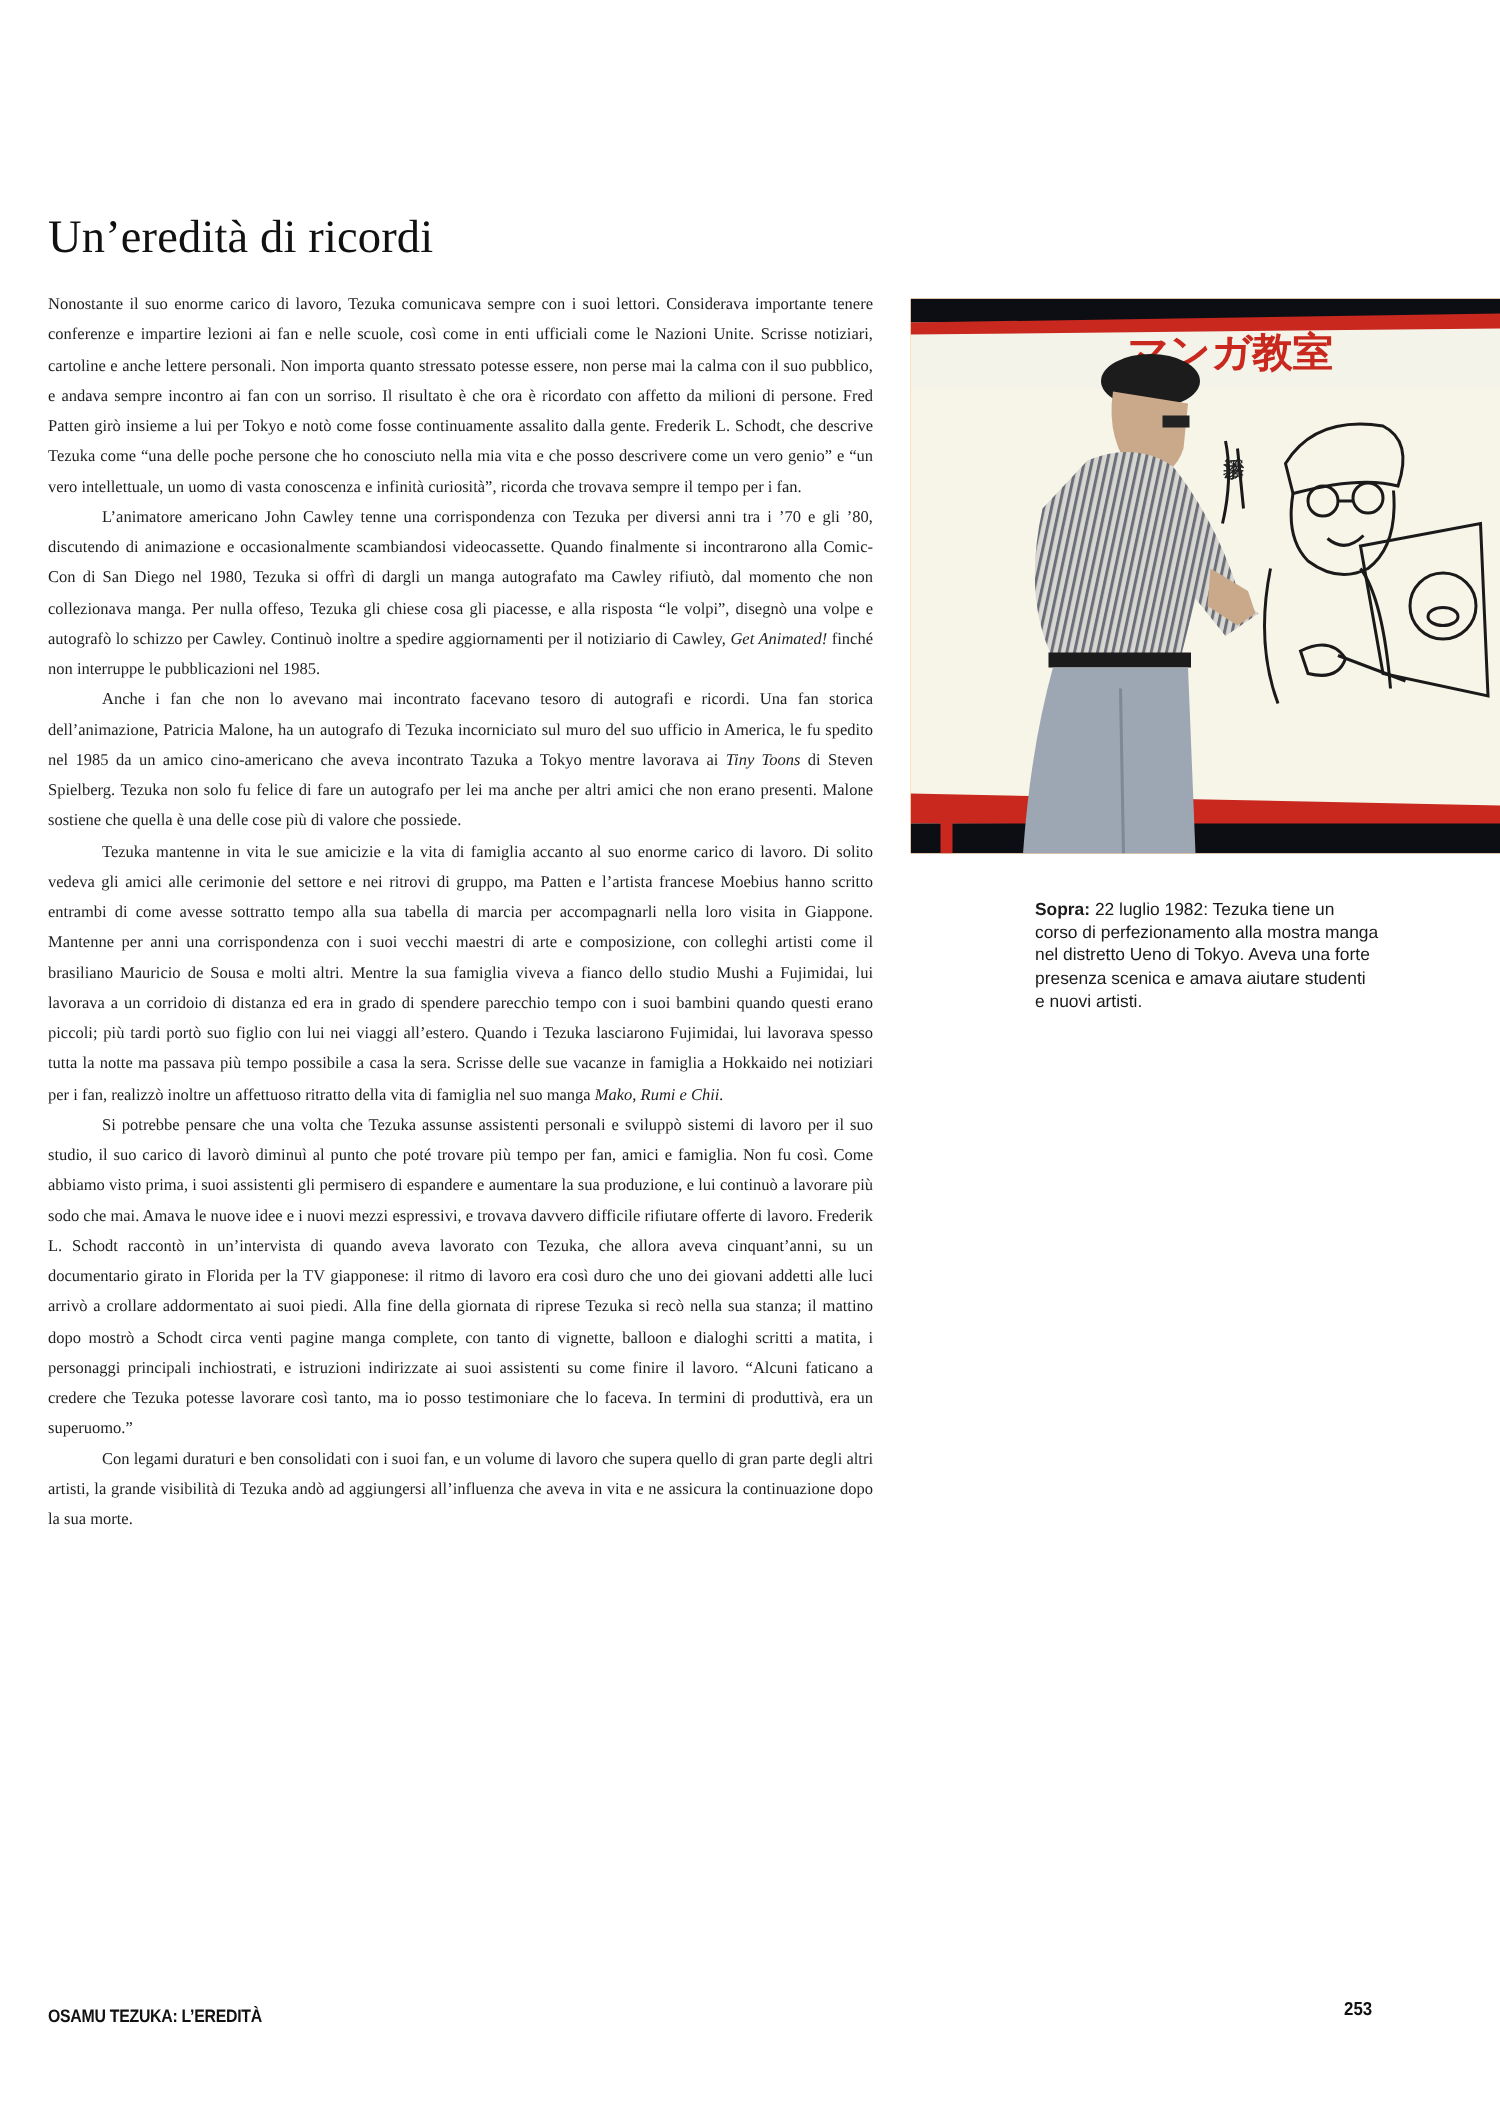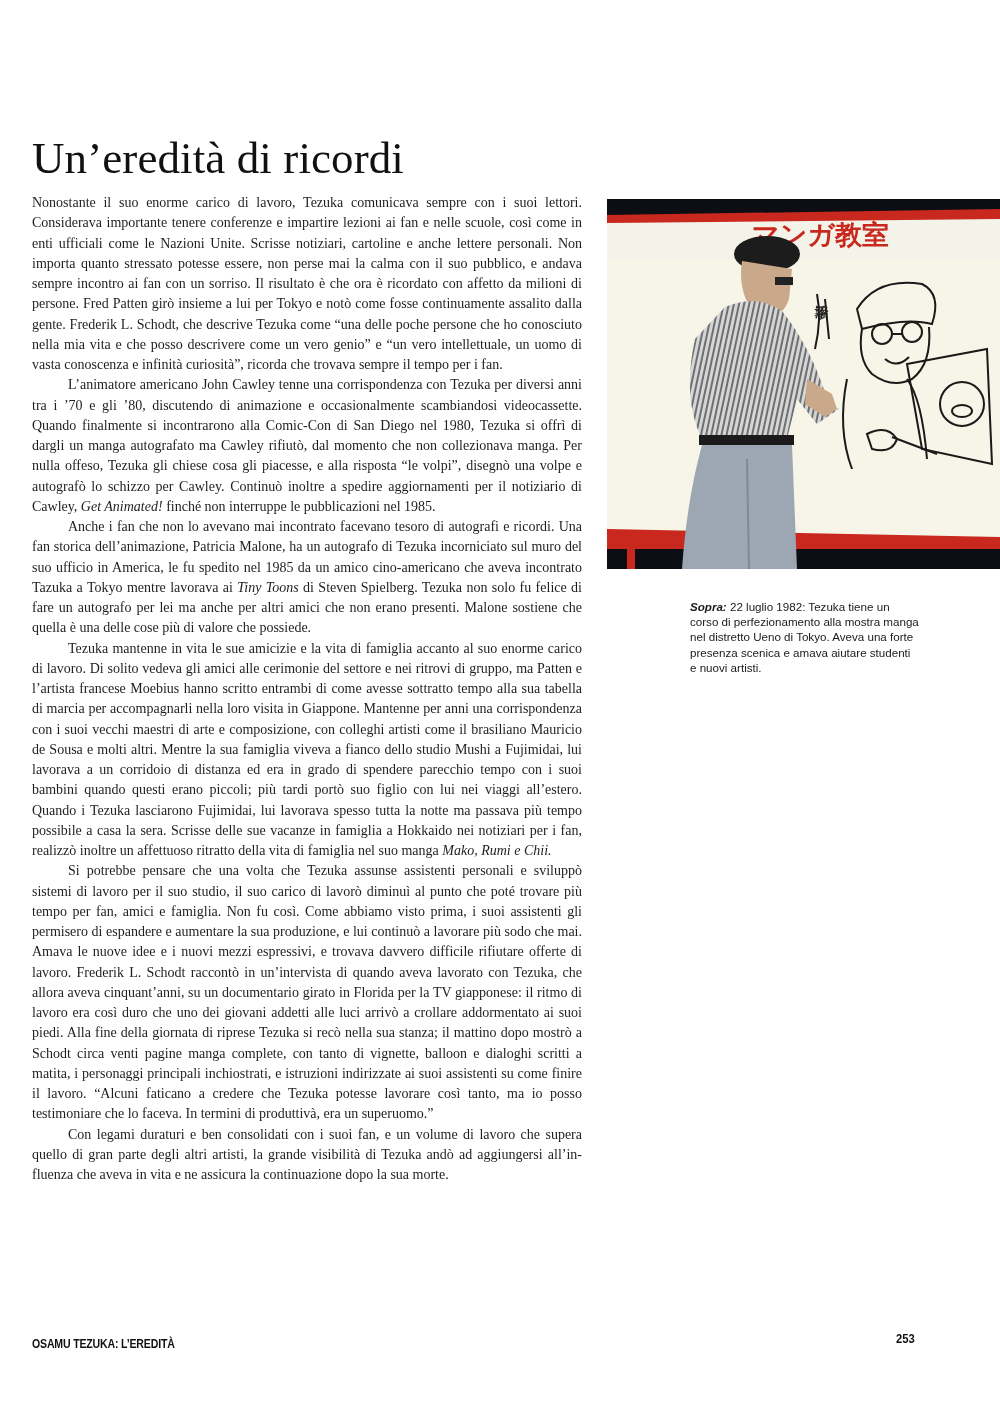--- a/index.html
+++ b/index.html
@@ -1,31 +1,31 @@
 <!DOCTYPE html>
 <html><head>
   <meta charset="utf-8">
   <style>
     html, body { margin: 0; padding: 0; background: #ffffff; }
     body { width: 1000px; height: 1405px; position: relative; overflow: hidden;
            font-family: "Liberation Serif", "DejaVu Serif", serif; color: #1c1c1c; }
     .page-title { position: absolute; left: 32px; top: 138px; margin: 0;
       font-family: "Liberation Serif", "DejaVu Serif", serif; font-weight: normal;
-      font-size: 45px; letter-spacing: 0.1px; color: #111; line-height: 40px; }
+      font-size: 31px; letter-spacing: 0.1px; color: #111; line-height: 40px; }
     .body-text { position: absolute; left: 32px; top: 193px; width: 550px;
-      font-size: 14px; line-height: 20.25px; text-align: justify; color: #1e1e1e; }
+      font-size: 11px; line-height: 20.25px; text-align: justify; color: #1e1e1e; }
     .body-text p { margin: 0; text-indent: 0; hyphens: manual; }
     .body-text p + p { text-indent: 36px; }
     .body-text em { }
     .photo { position: absolute; left: 607px; top: 199px; width: 393px; height: 370px; overflow: hidden; background: #fdba74; }
     .photo svg { display: block; width: 100%; height: 100%; }
     .caption { position: absolute; left: 690px; top: 599px; width: 230px;
       font-family: "Liberation Sans", "DejaVu Sans", sans-serif; font-size: 11.6px;
       line-height: 15.2px; color: #1a1a1a; }
-    .caption b { font-weight: bold; font-style: italic; }
+    .caption b { font-weight: bold; }
     .footer-left { position: absolute; left: 32px; top: 1337px;
       font-family: "Liberation Sans", "DejaVu Sans", sans-serif; font-weight: bold;
       font-size: 12px; letter-spacing: -0.2px; transform: scaleX(0.88); transform-origin: left center; color: #111; }
     .footer-right { position: absolute; left: 896px; top: 1332px;
       font-family: "Liberation Sans", "DejaVu Sans", sans-serif; font-weight: bold;
       font-size: 12.5px; transform: scaleX(0.9); transform-origin: left center; color: #111; }
   </style>
 </head>
 <body>
 

